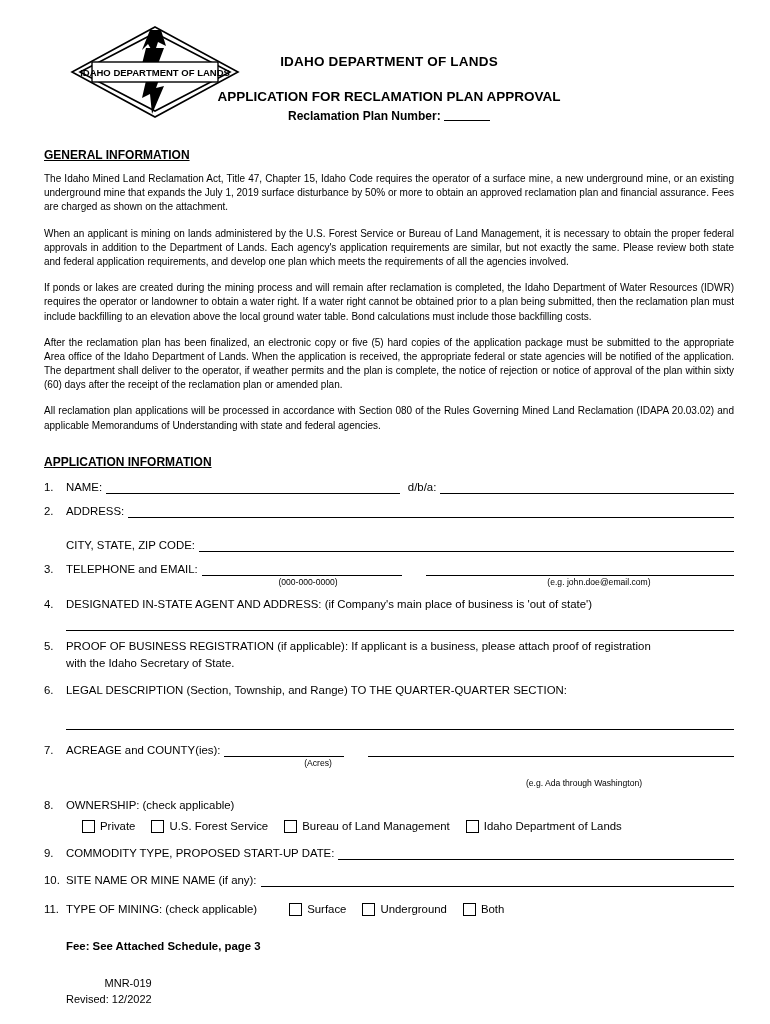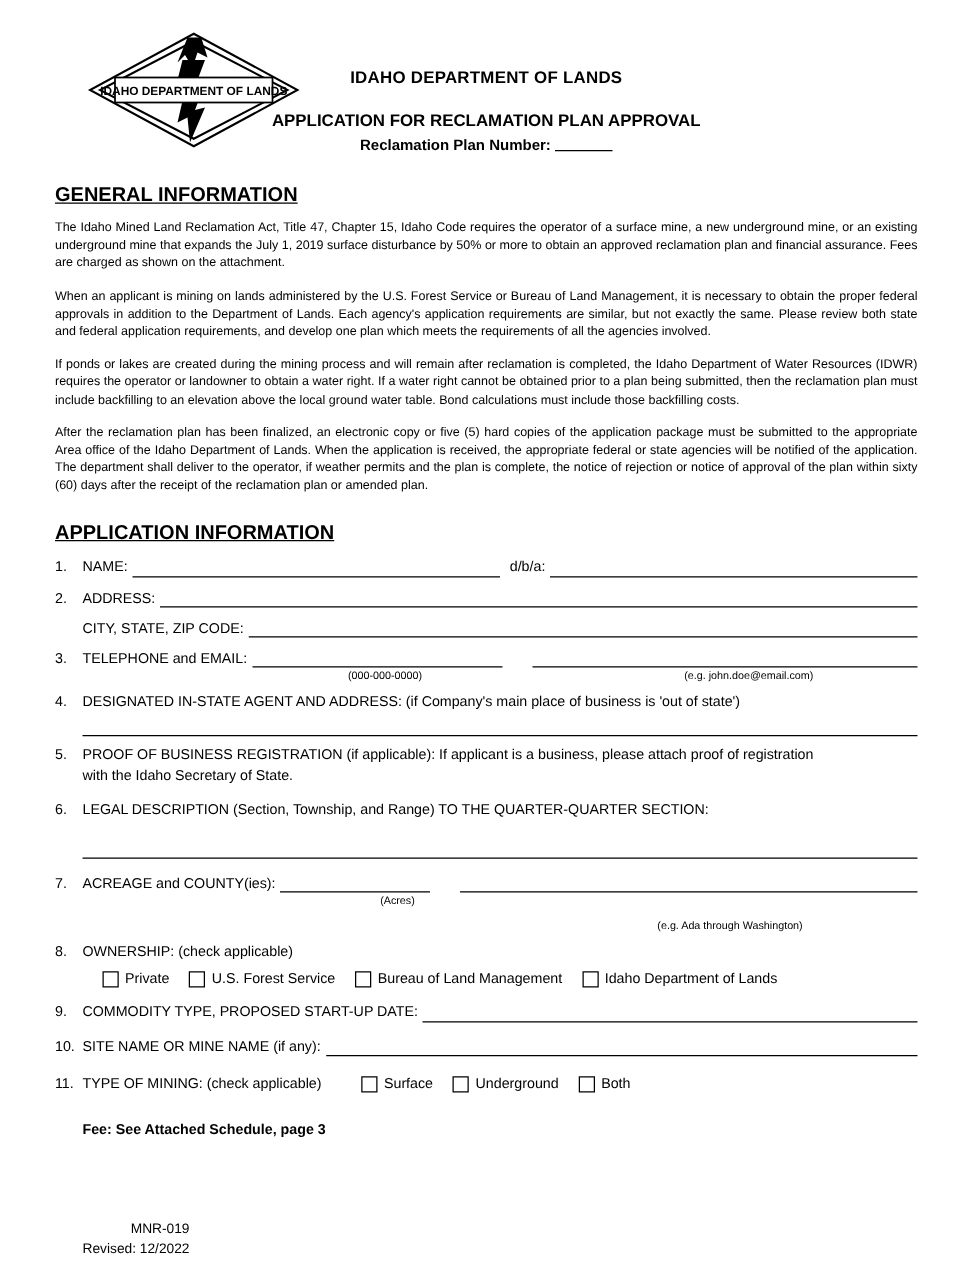--- a/index.html
+++ b/index.html
@@ -54,21 +54,21 @@
   }
   .plan-number .blank {
     display: inline-block;
     width: 46px;
     border-bottom: 1px solid #000;
     vertical-align: -1px;
   }
 
   
   .section-heading {
-    font-size: 16px;
+    font-size: 12px;
     font-weight: bold;
     text-decoration: underline;
     margin-top: 22px;
     margin-bottom: 10px;
   }
 
   
   .para {
     font-size: 10px;
     line-height: 1.42;
@@ -200,20 +200,21 @@
       </div>
     </div>
   </div>
 
   <div class="section-heading">GENERAL INFORMATION</div>
 
   <p class="para">The Idaho Mined Land Reclamation Act, Title 47, Chapter 15, Idaho Code requires the operator of a surface mine, a new underground mine, or an existing underground mine that expands the July 1, 2019 surface disturbance by 50% or more to obtain an approved reclamation plan and financial assurance. Fees are charged as shown on the attachment.</p>
   <p class="para">When an applicant is mining on lands administered by the U.S. Forest Service or Bureau of Land Management, it is necessary to obtain the proper federal approvals in addition to the Department of Lands. Each agency's application requirements are similar, but not exactly the same. Please review both state and federal application requirements, and develop one plan which meets the requirements of all the agencies involved.</p>
   <p class="para">If ponds or lakes are created during the mining process and will remain after reclamation is completed, the Idaho Department of Water Resources (IDWR) requires the operator or landowner to obtain a water right. If a water right cannot be obtained prior to a plan being submitted, then the reclamation plan must include backfilling to an elevation above the local ground water table. Bond calculations must include those backfilling costs.</p>
   <p class="para">After the reclamation plan has been finalized, an electronic copy or five (5) hard copies of the application package must be submitted to the appropriate Area office of the Idaho Department of Lands. When the application is received, the appropriate federal or state agencies will be notified of the application. The department shall deliver to the operator, if weather permits and the plan is complete, the notice of rejection or notice of approval of the plan within sixty (60) days after the receipt of the reclamation plan or amended plan.</p>
+  <p class="para">All reclamation plan applications will be processed in accordance with Section 080 of the Rules Governing Mined Land Reclamation (IDAPA 20.03.02) and applicable Memorandums of Understanding with state and federal agencies.</p>
 
   <div class="section-heading">APPLICATION INFORMATION</div>
 
   <div class="form-list">
 
     <div class="f-item">
       <div class="f-row">
         <span class="f-num">1.</span>
         <span class="f-label">NAME:</span>
         <span class="rule"></span>
@@ -221,21 +222,21 @@
         <span class="rule"></span>
       </div>
     </div>
 
     <div class="f-item">
       <div class="f-row">
         <span class="f-num">2.</span>
         <span class="f-label">ADDRESS:</span>
         <span class="rule"></span>
       </div>
-      <div class="f-row" style="margin-top:7px;text-align:center;">
+      <div class="f-row" style="margin-top:17px;text-align:center;">
         <span class="f-num"></span>
         <span class="f-label">CITY, STATE, ZIP CODE:</span>
         <span class="rule"></span>
       </div>
     </div>
 
     <div class="f-item">
       <div class="f-row">
         <span class="f-num">3.</span>
         <span class="f-label">TELEPHONE and EMAIL:</span>

